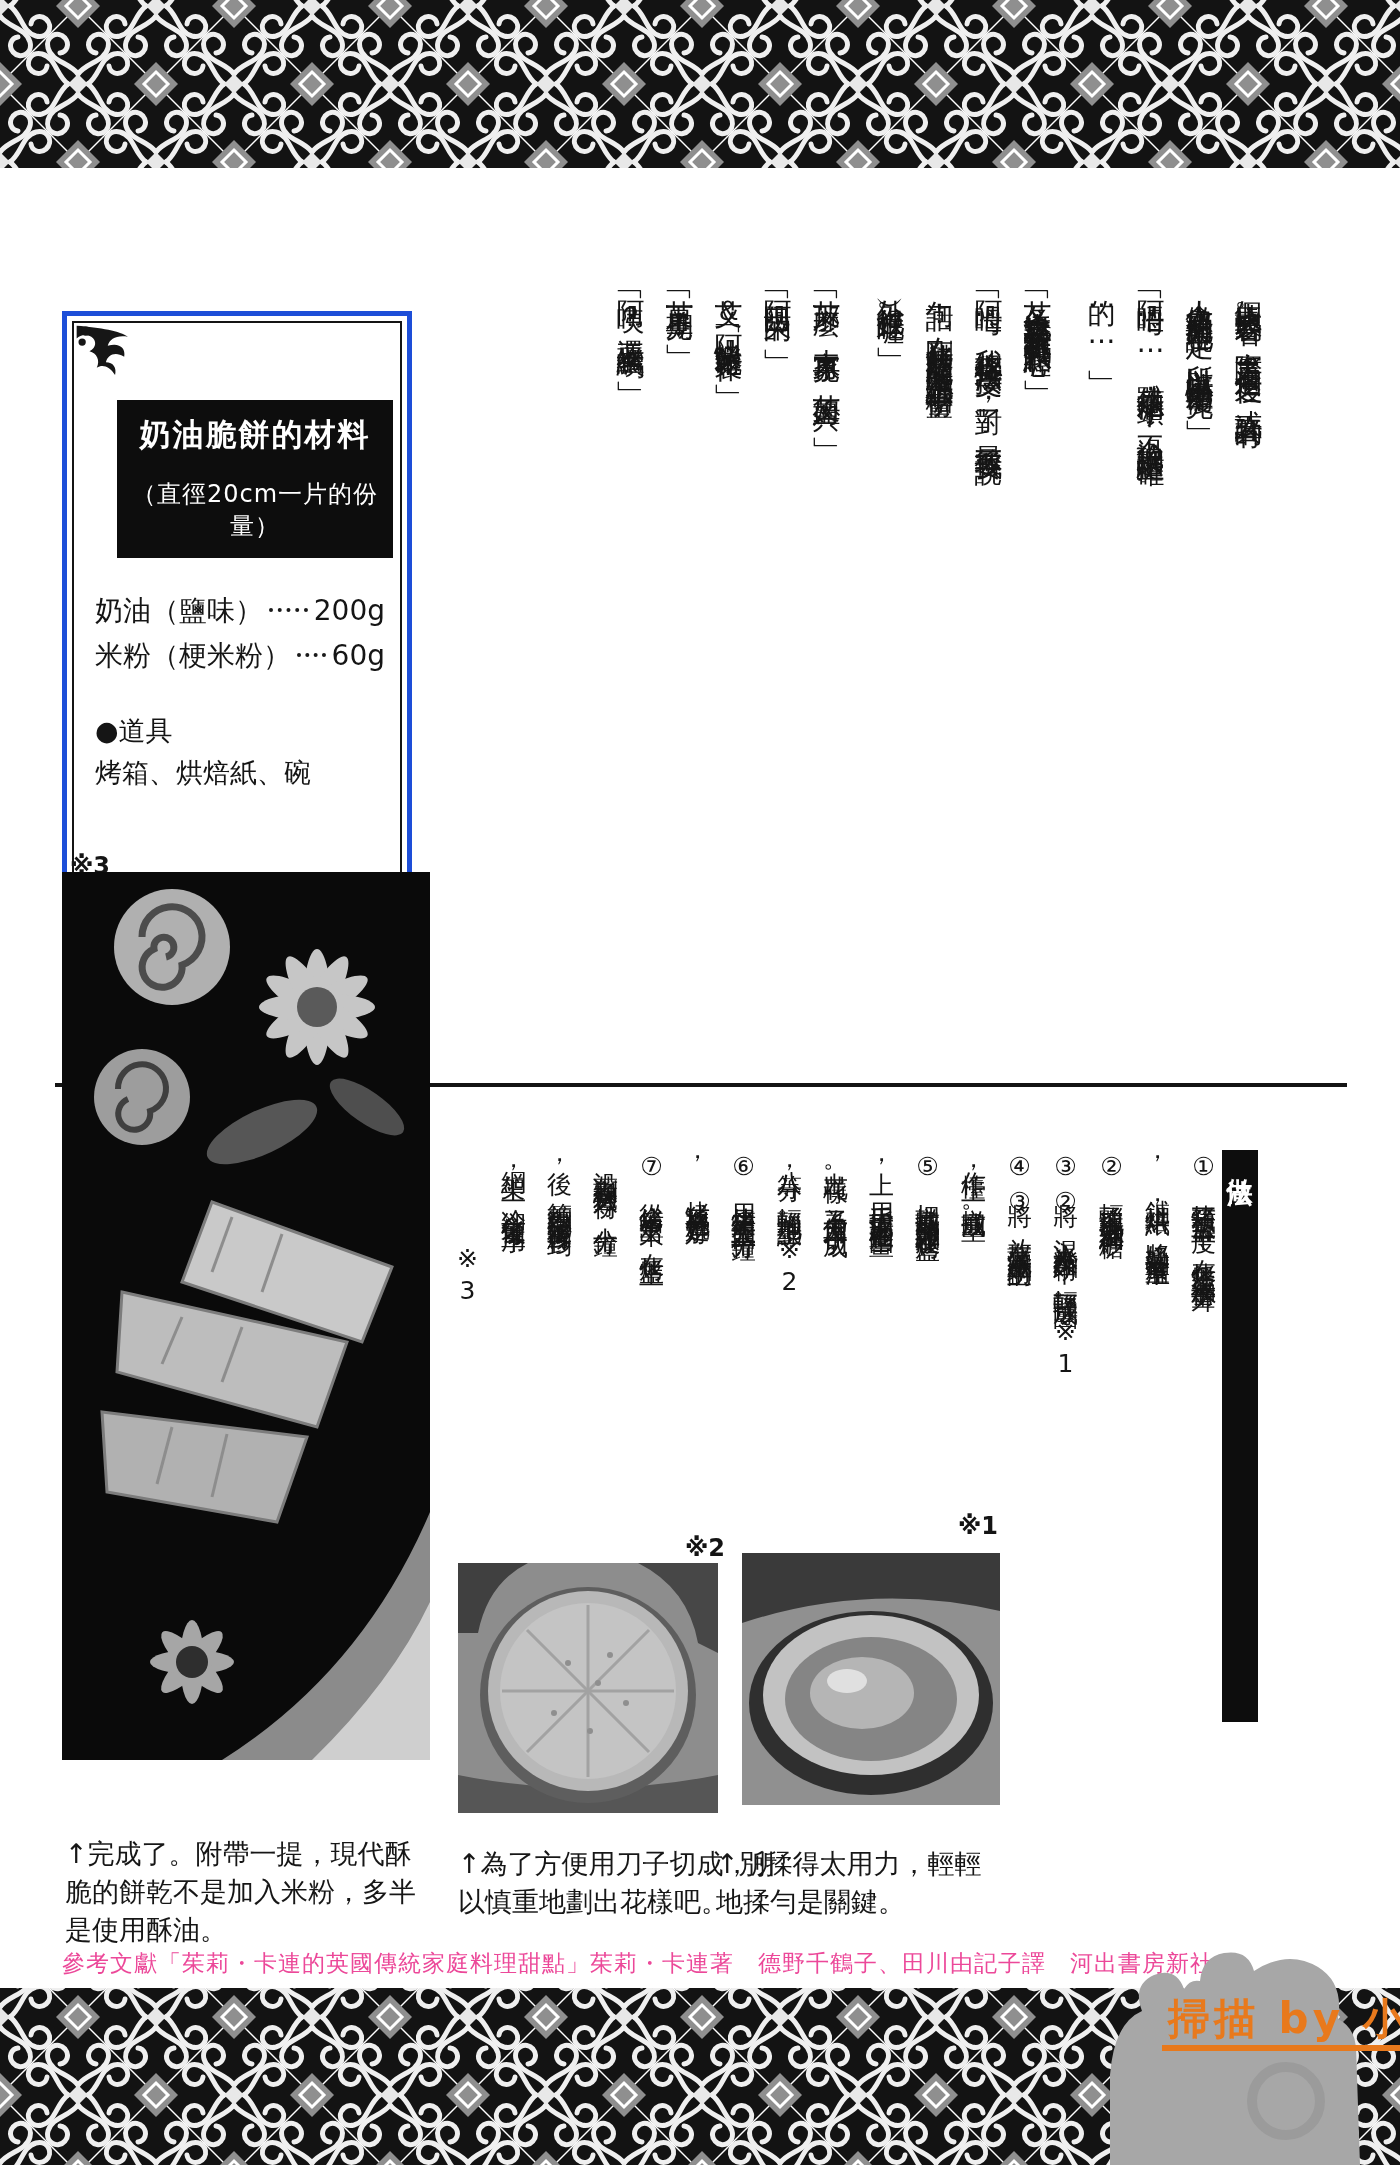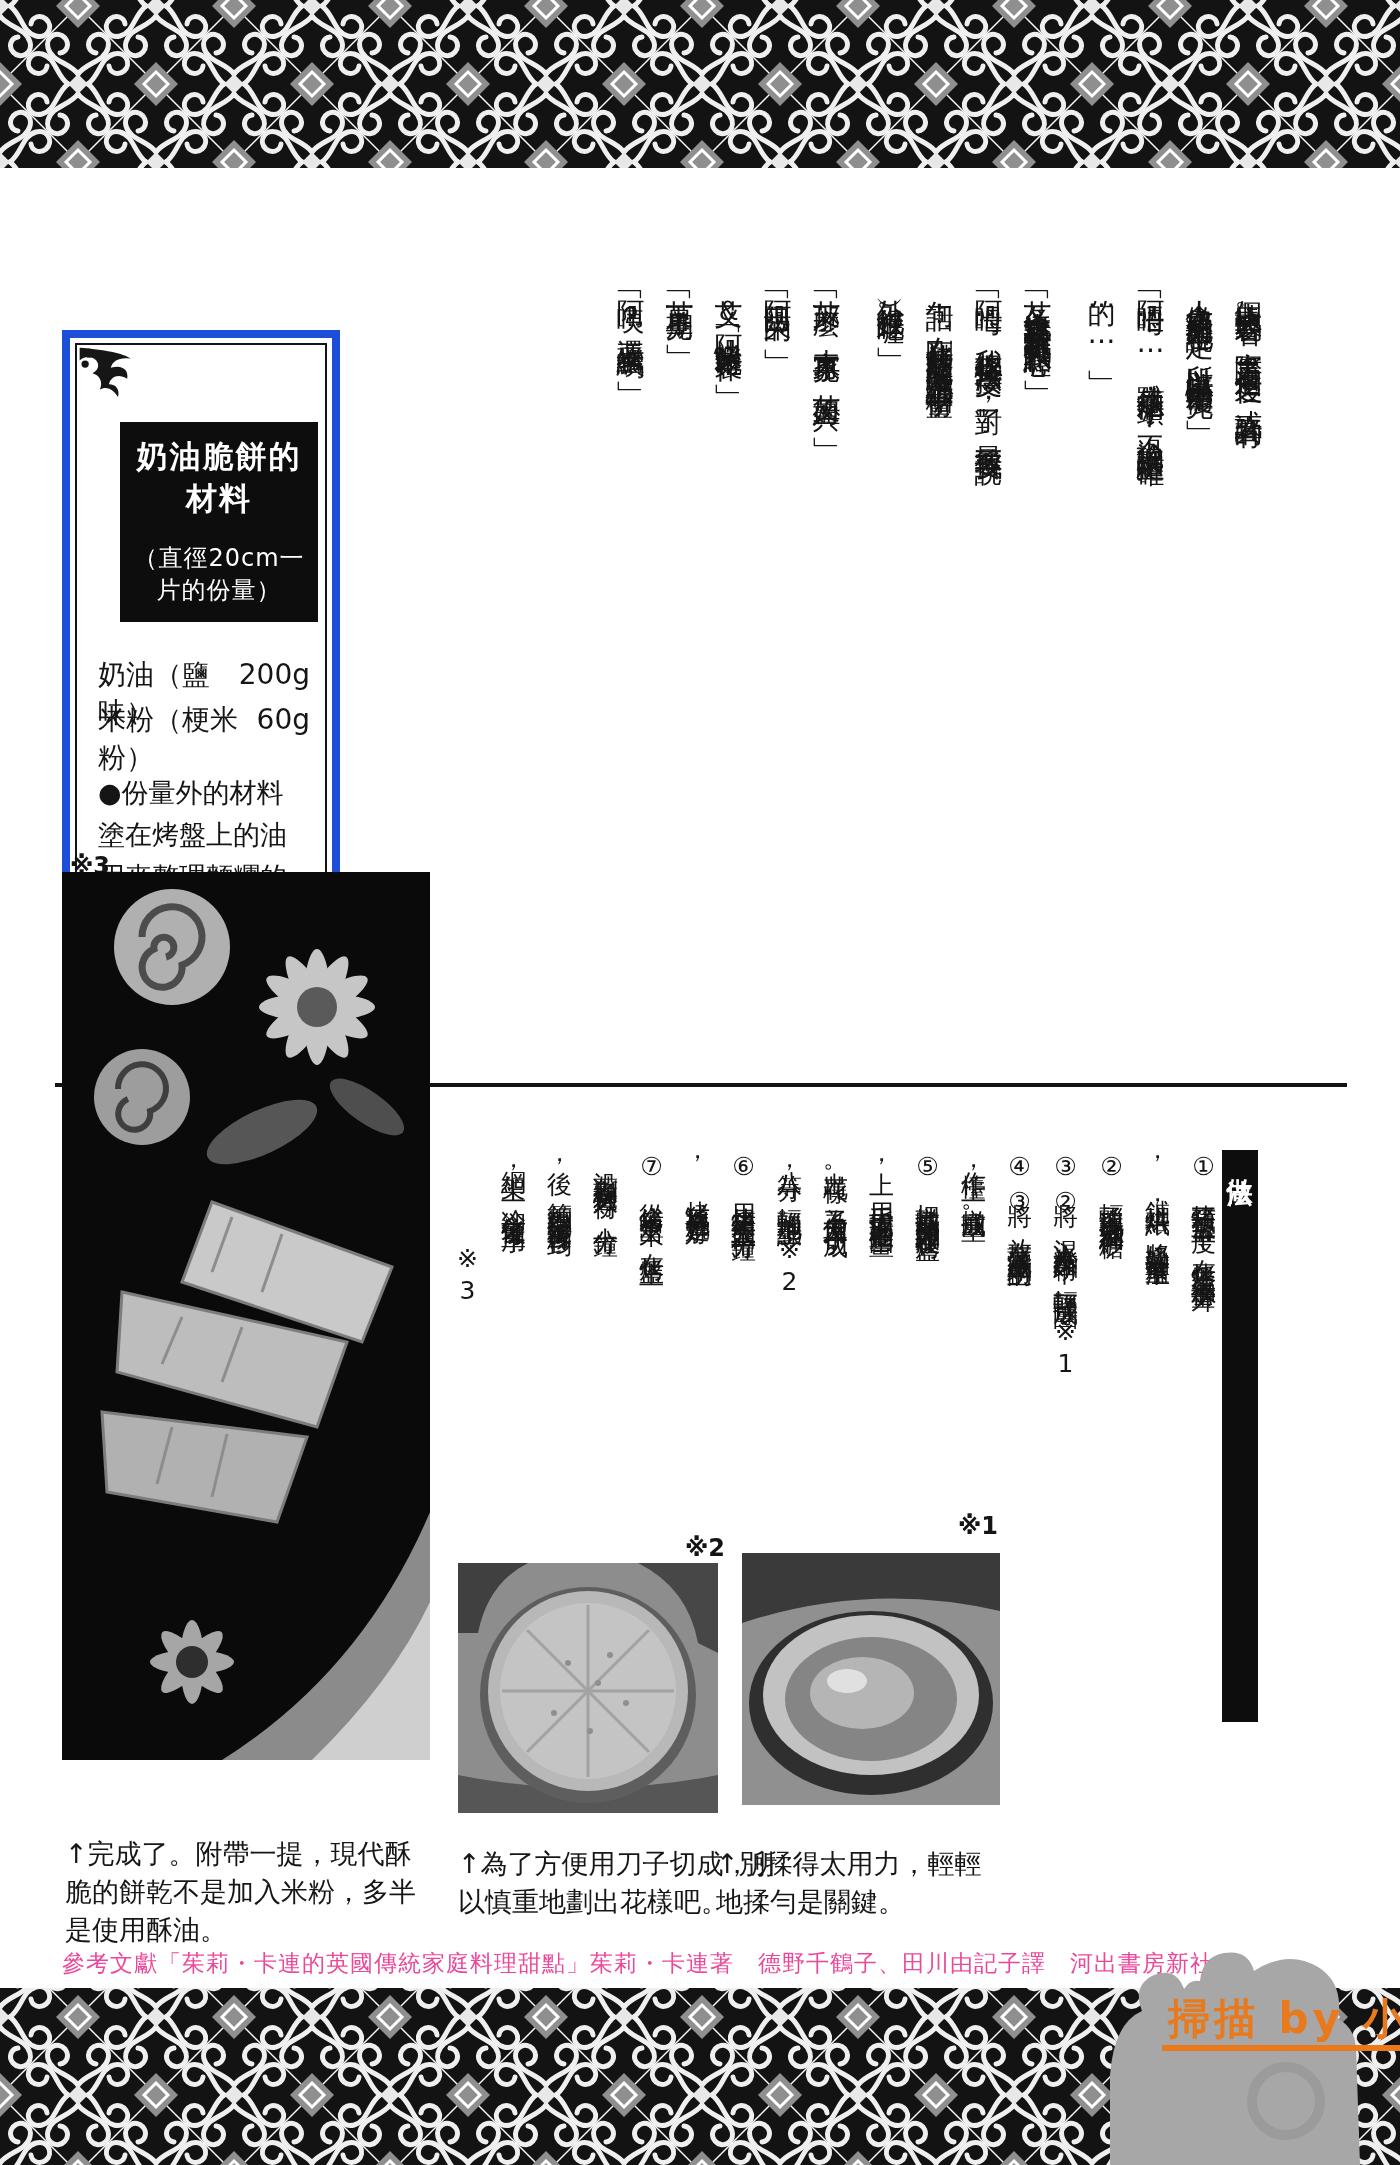--- a/index.html
+++ b/index.html
@@ -31,22 +31,22 @@
     position:absolute; left:1222px; top:1150px; width:36px; height:572px;
     background:#0d0d0d; color:#ffffff;
     writing-mode:vertical-rl; text-orientation:upright;
     font-size:26px; font-weight:bold; letter-spacing:2px;
     padding-top:8px; box-sizing:border-box; text-align:left;
   }
   .method-bar span { margin-left:5px; }
 
   
   .recipe {
-    position:absolute; left:62px; top:330px; width:278px; height:695px;
-    border:8px solid #1d4ed8; box-sizing:border-box;
+    position:absolute; left:62px; top:311px; width:350px; height:695px;
+    border:5px solid #1d4ed8; box-sizing:border-box;
   }
   .recipe .inner { position:absolute; inset:5px; border:2px solid #141414; }
   .r-header {
     position:relative; margin:84px 14px 0 50px; background:#0d0d0d; color:#fff;
     text-align:center; padding:14px 4px 16px;
   }
   .r-title { font-size:31px; font-weight:bold; letter-spacing:2px; }
   .r-sub { font-size:24px; margin-top:22px; letter-spacing:1px; }
   .r-list { margin:34px 22px 0 28px; font-size:28px; }
   .ing { display:flex; align-items:baseline; height:45px; }
@@ -162,25 +162,20 @@
         <span class="leader"></span>
         <span>200g</span>
       </div>
       <div class="ing">
         <span>米粉（梗米粉）</span>
         <span class="leader"></span>
         <span>60g</span>
       </div>
     </div>
 
-    <div class="r-extra">
-      <div>●份量外的材料</div>
-      <div>塗在烤盤上的油</div>
-      <div>用來整理麵糰的麵粉</div>
-    </div>
 
     <div class="r-tools">
       <div>●道具</div>
       <div>烤箱、烘焙紙、碗</div>
     </div>
   </div>
 
   <div class="divider"></div>
 
   <div class="method-bar">

